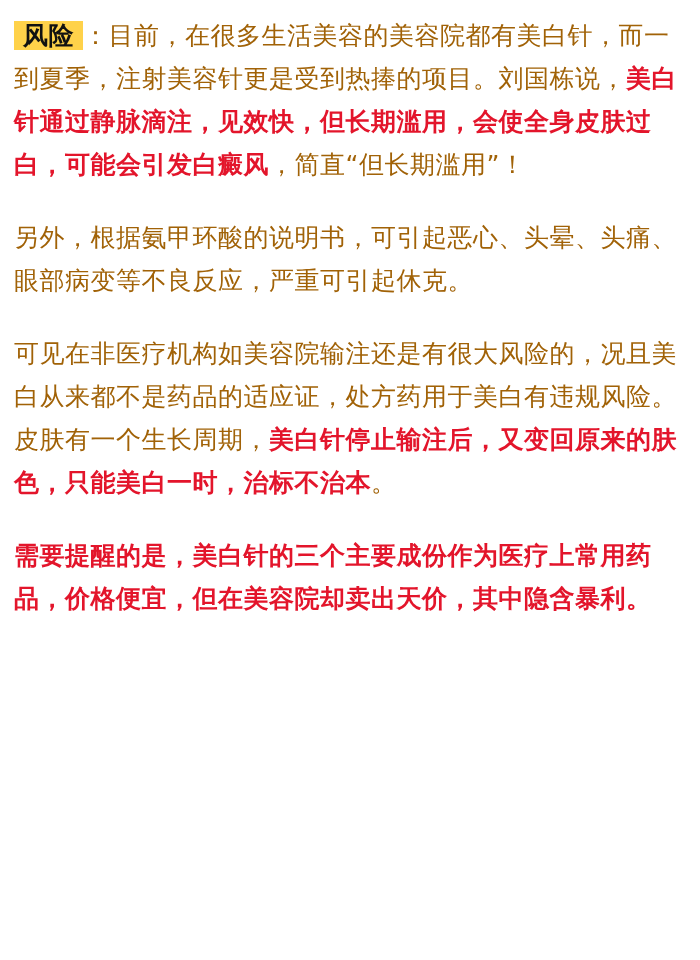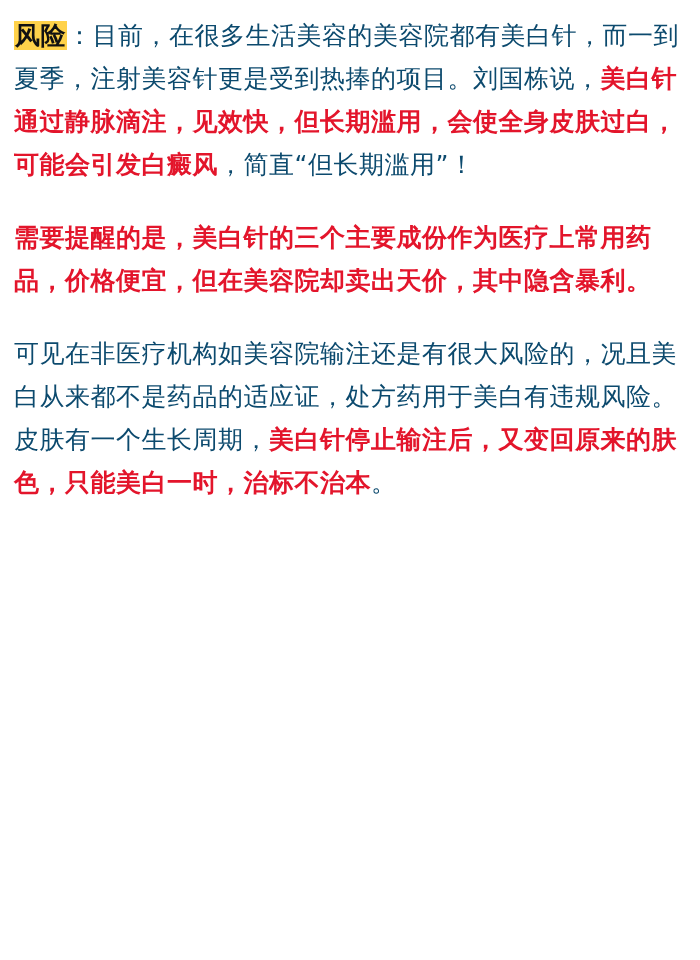--- a/index.html
+++ b/index.html
@@ -26,43 +26,46 @@
     text-align: left;
     word-break: break-all;
   }
   .para:last-child {
     margin-bottom: 0;
   }
   .highlight-label {
     background: #ffd24a;
     color: #111111;
     font-weight: bold;
-    padding: 0 1px;
+    padding: 0 9px;
   }
   .red {
     color: #e3152b;
     font-weight: bold;
   }
   .plain {
-    color: #0c4a6e;
+    color: #a16207;
   }
   .p-red-all {
     color: #e3152b;
     font-weight: bold;
   }
 </style>
 </head>
 <body>
 
 <div class="article">
   <p class="para">
     <span class="highlight-label">风险</span><span class="plain">：目前，在很多生活美容的美容院都有美白针，而一到夏季，注射美容针更是受到热捧的项目。刘国栋说，</span><span class="red">美白针通过静脉滴注，见效快，但长期滥用，会使全身皮肤过白，可能会引发白癜风</span><span class="plain">，简直“但长期滥用”！</span>
   </p>
 
-
-  <p class="para p-red-all">
-    <span>需要提醒的是，美白针的三个主要成份作为医疗上常用药品，价格便宜，但在美容院却卖出天价，其中隐含暴利。</span>
+  <p class="para">
+    <span class="plain">另外，根据氨甲环酸的说明书，可引起恶心、头晕、头痛、眼部病变等不良反应，严重可引起休克。</span>
   </p>
 
   <p class="para">
     <span class="plain">可见在非医疗机构如美容院输注还是有很大风险的，况且美白从来都不是药品的适应证，处方药用于美白有违规风险。皮肤有一个生长周期，</span><span class="red">美白针停止输注后，又变回原来的肤色，只能美白一时，治标不治本</span><span class="plain">。</span>
   </p>
+
+  <p class="para p-red-all">
+    <span>需要提醒的是，美白针的三个主要成份作为医疗上常用药品，价格便宜，但在美容院却卖出天价，其中隐含暴利。</span>
+  </p>
 </div>
 
 </body></html>

